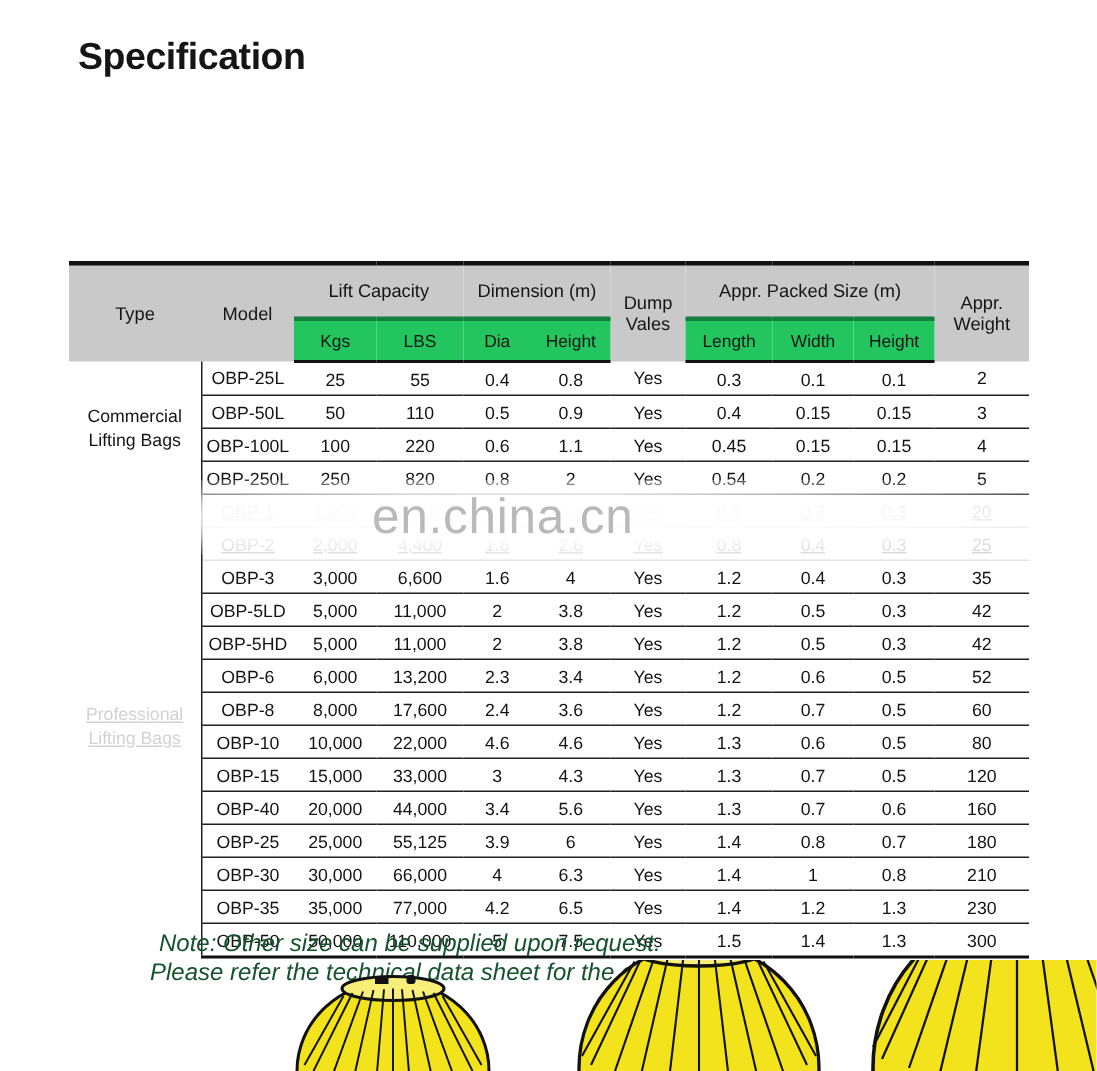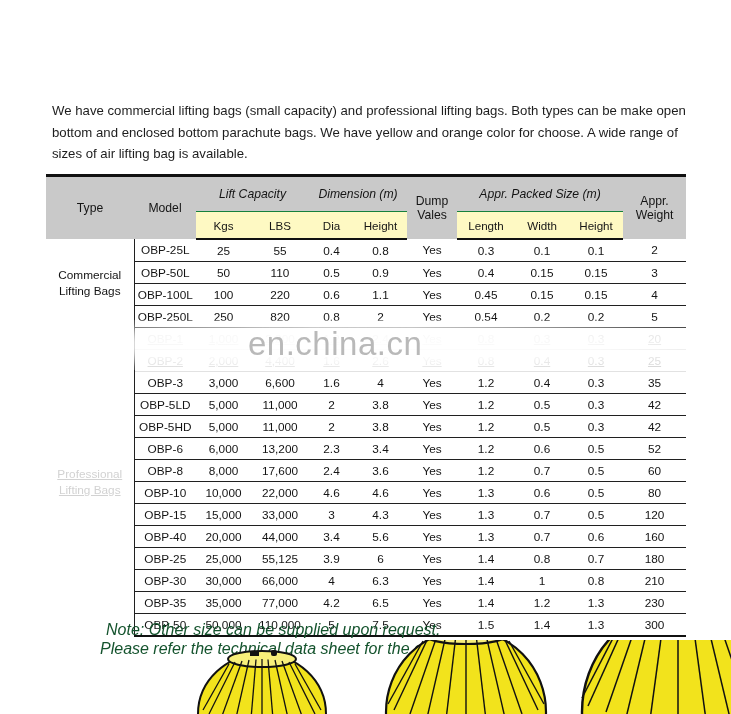--- a/index.html
+++ b/index.html
@@ -44,29 +44,29 @@
 
   
   .hdr-band td{
     background:#c9c9c9;
     font-weight:bold;
     font-size:12.2px;
     height:34px;
     color:#151515;
   }
   .hdr-sub td{
-    background:#fef9c3;
+    background:#22c55e;
     font-weight:bold;
     font-size:11.6px;
     height:26px;
     color:#151515;
   }
   .topline td{border-top:3px solid #111;}
   .hdr-sub td{border-bottom:2.5px solid #111;}
-  .hdr-band td.grp{border-bottom:1px solid #15803d;font-style:italic;}
+  .hdr-band td.grp{border-bottom:3px solid #15803d;}
 
   
   tr.drow td{
     height:21px;
     border-bottom:1.6px solid #202020;
     font-size:11.8px;
     background:transparent;
   }
   tr.drow.last td{border-bottom:2.5px solid #111;}
   tr.drow td.typecell{border-bottom:none;}
@@ -106,22 +106,22 @@
 
   
   .bags{position:absolute;left:0;top:640px;width:731px;height:74px;overflow:hidden;}
   .bag{position:absolute;bottom:-6px;}
 </style>
 </head>
 <body>
 
 <div class="page">
 
-
-  <div class="intro">We have commercial lifting bags (small capacity) and professional lifting bags. Both types can be make open bottom and enclosed bottom parachute bags. We have yellow and orange color for choose. A wide range of sizes of air lifting bag is available.</div>
+  <div class="title">Specification</div>
+
 
   <div class="table-wrap">
     <table class="spec">
       <colgroup>
         <col style="width:88px">
           <col style="width:62px">
         <col style="width:55px">
           <col style="width:58px">
         <col style="width:45px">
           <col style="width:53px">

